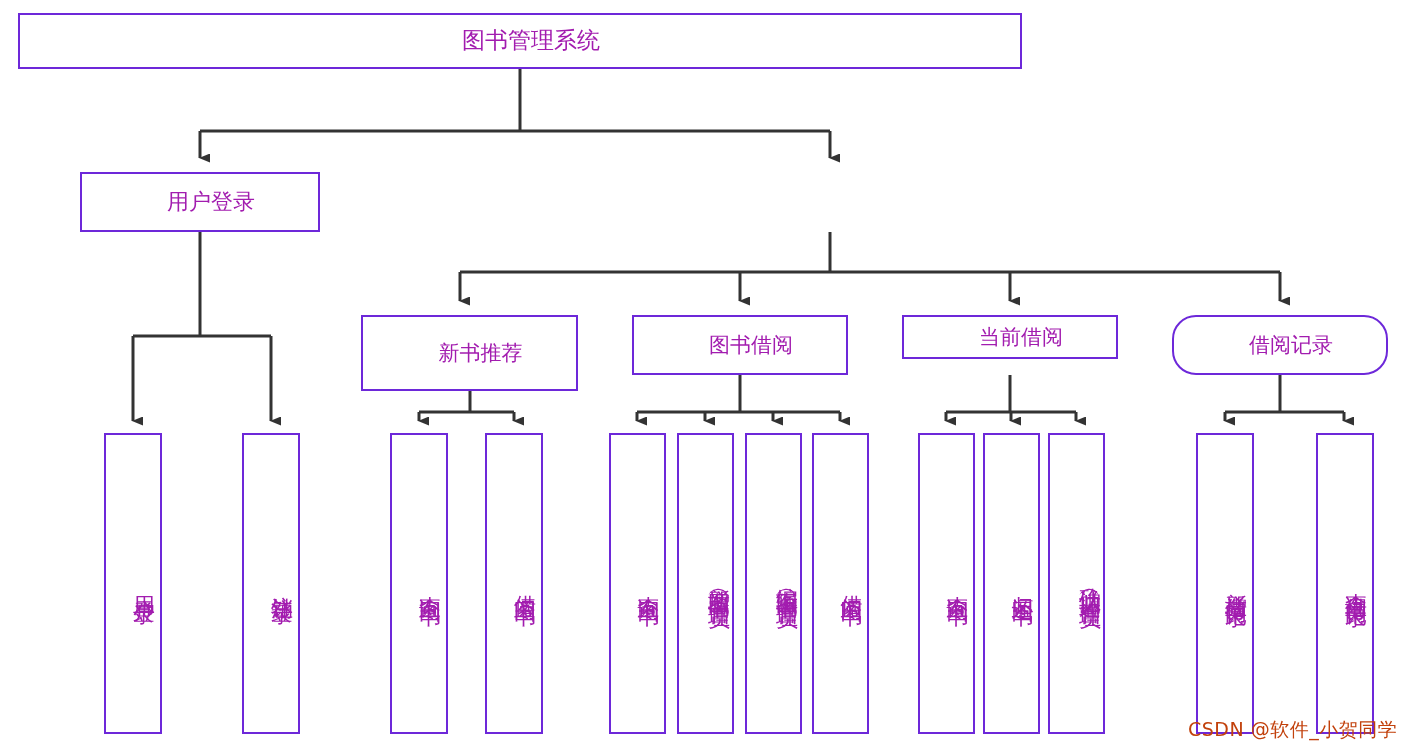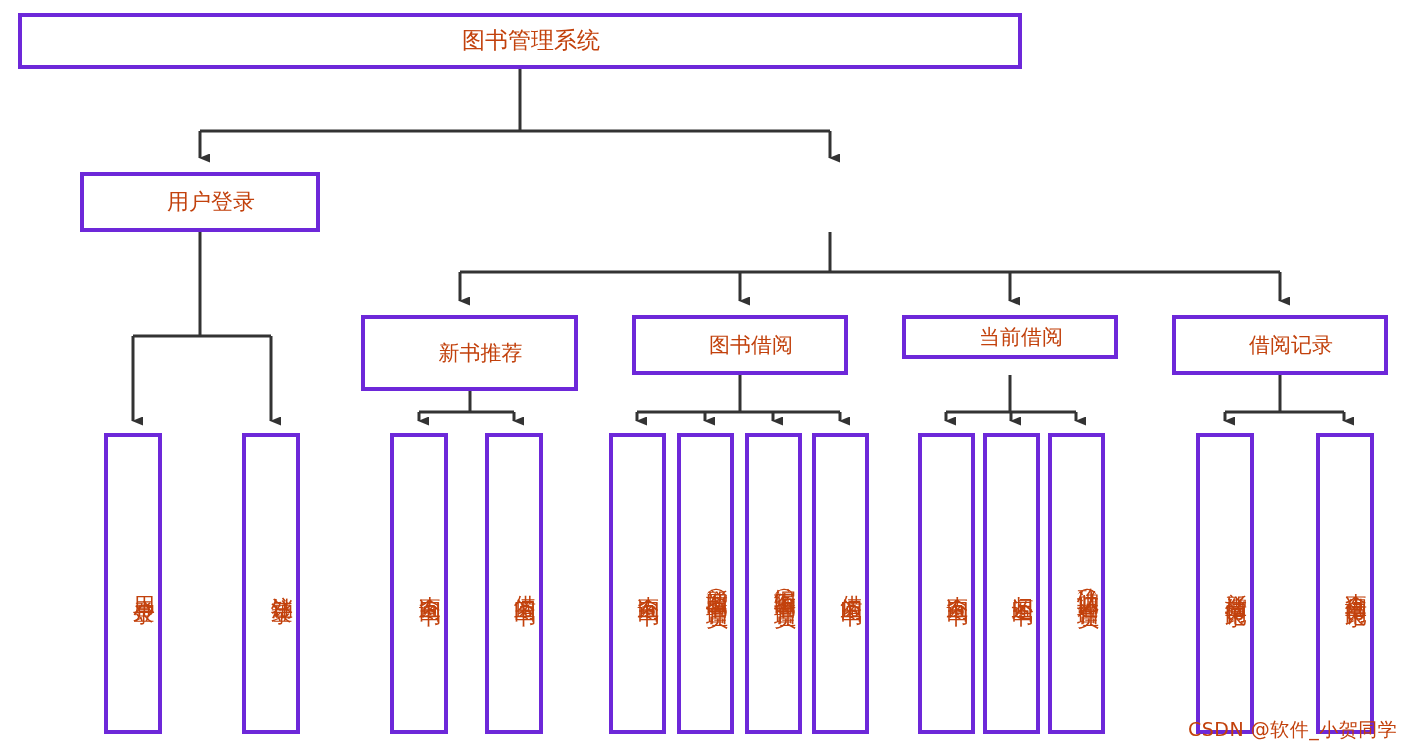--- a/index.html
+++ b/index.html
@@ -23,25 +23,25 @@
     left: 0;
     top: 0;
     width: 1405px;
     height: 747px;
     pointer-events: none;
   }
   .node {
     position: absolute;
     box-sizing: border-box;
     background: #ffffff;
-    border: 4px solid #6d28d9;
+    border: 2px solid #6d28d9;
     display: flex;
     align-items: center;
     justify-content: center;
-    color: #c2410c;
+    color: #a21caf;
     line-height: 1.18;
     padding-left: 22px;
   }
   .node.root {
     font-size: 23px;
   }
   .node.level1 {
     font-size: 22px;
   }
   .node.level2 {
@@ -137,21 +137,21 @@
 
   <div class="node level2" style="left:361px; top:315px; width:217px; height:76px;">
     <span class="node-label">新书推荐</span>
   </div>
   <div class="node level2" style="left:632px; top:315px; width:216px; height:60px;">
     <span class="node-label">图书借阅</span>
   </div>
   <div class="node level2" style="left:902px; top:315px; width:216px; height:44px;">
     <span class="node-label">当前借阅</span>
   </div>
-  <div class="node level2" style="left:1172px; top:315px; width:216px; height:60px;">
+  <div class="node level2" style="left:1172px; top:315px; width:216px; height:60px;border-radius:24px;">
     <span class="node-label">借阅记录</span>
   </div>
 
   <div class="node leaf centered" style="left:104px; top:433px; width:58px; height:301px;">
     <span class="node-label">用户登录</span>
   </div>
   <div class="node leaf centered" style="left:242px; top:433px; width:58px; height:301px;">
     <span class="node-label">注销登录</span>
   </div>
 

